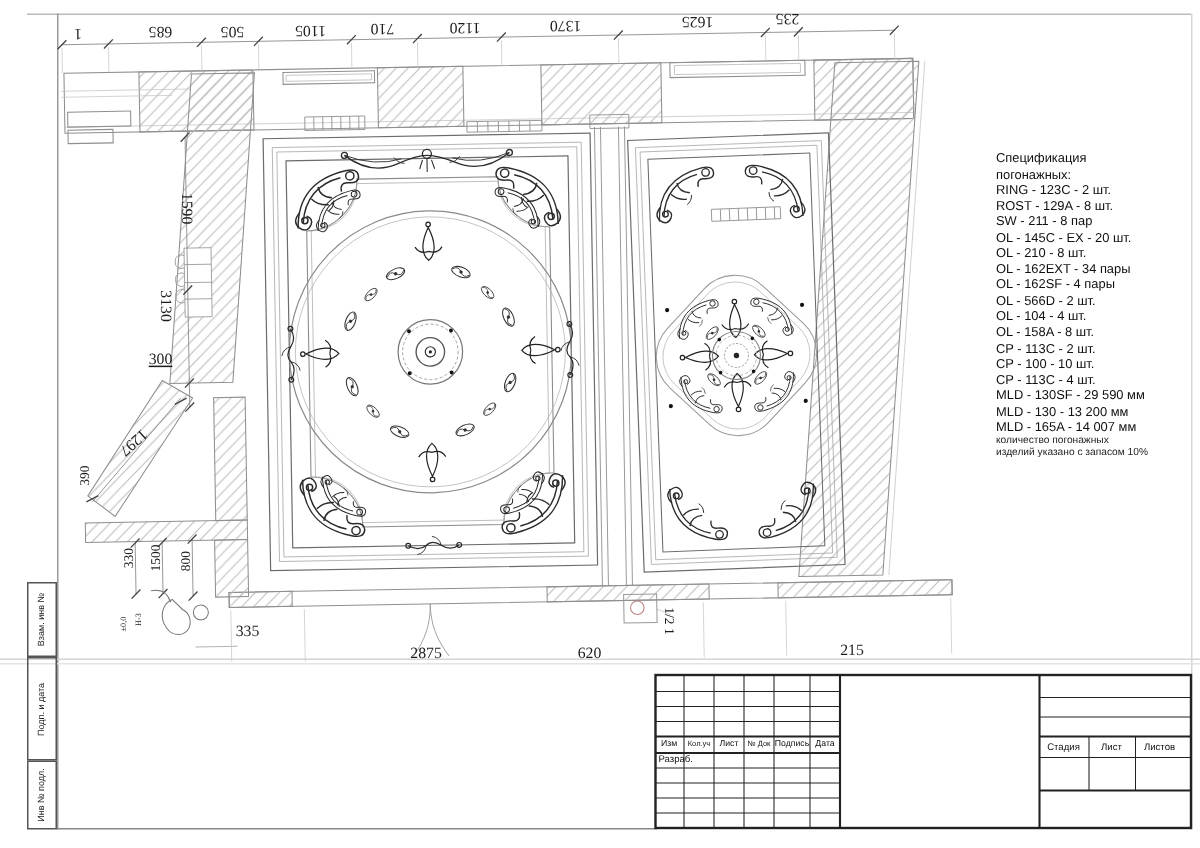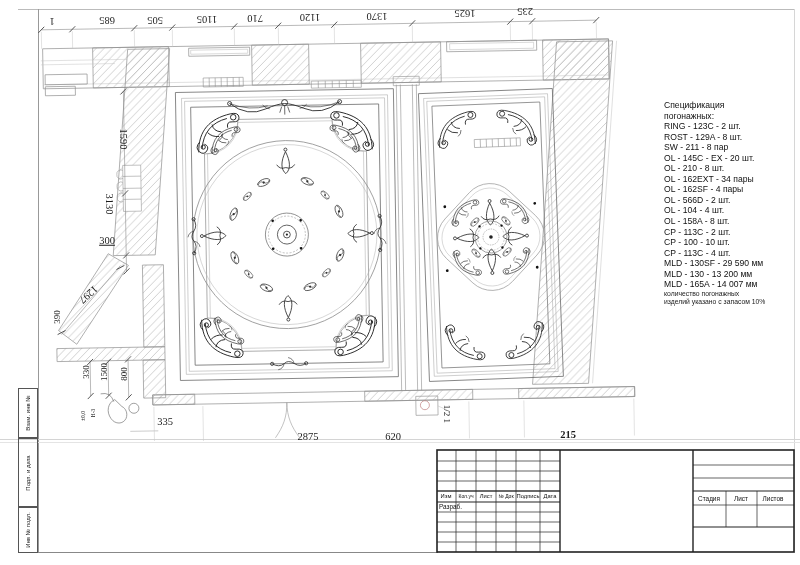--- a/index.html
+++ b/index.html
@@ -294,24 +294,24 @@
 
     <span class="lbl s9" style="left:86px;top:372px;transform:translate(-50%,-50%) rotate(-90deg);">330</span>
     <span class="lbl s9" style="left:104px;top:372px;transform:translate(-50%,-50%) rotate(-90deg);">1500</span>
     <span class="lbl s9" style="left:124px;top:374px;transform:translate(-50%,-50%) rotate(-90deg);">800</span>
     <span class="lbl s10" style="left:141px;top:422px;transform:translate(-50%,-50%);margin-left:24px;">335</span>
 
     <span class="lbl s6" style="left:84px;top:416px;transform:translate(-50%,-50%) rotate(-90deg);">±0,0</span>
     <span class="lbl s6" style="left:94px;top:413px;transform:translate(-50%,-50%) rotate(-90deg);">Н-3</span>
 
     <span class="lbl s10" style="left:166px;top:456px;transform:translate(-50%,-50%);">670</span>
-    <span class="lbl s10" style="left:284px;top:437px;transform:translate(-50%,-50%);margin-left:24px;">2875</span>
+    <span class="lbl s10" style="left:284px;top:437px;transform:translate(-50%,-50%);">2875</span>
     <span class="lbl s10" style="left:393px;top:437px;transform:translate(-50%,-50%);">620</span>
     <span class="lbl s9" style="left:446px;top:414px;transform:translate(-50%,-50%) rotate(90deg);">1/2 1</span>
-    <span class="lbl s10" style="left:568px;top:435px;transform:translate(-50%,-50%);font-weight:bold;">215</span>
+    <span class="lbl s10" style="left:568px;top:435px;transform:translate(-50%,-50%);">215</span>
 
     
     <div id="spec">
       <div>Спецификация</div>
       <div>погонажных:</div>
       <div>RING - 123C - 2 шт.</div>
       <div>ROST - 129A - 8 шт.</div>
       <div>SW - 211 - 8 пар</div>
       <div>OL - 145C - EX - 20 шт.</div>
       <div>OL - 210 - 8 шт.</div>

